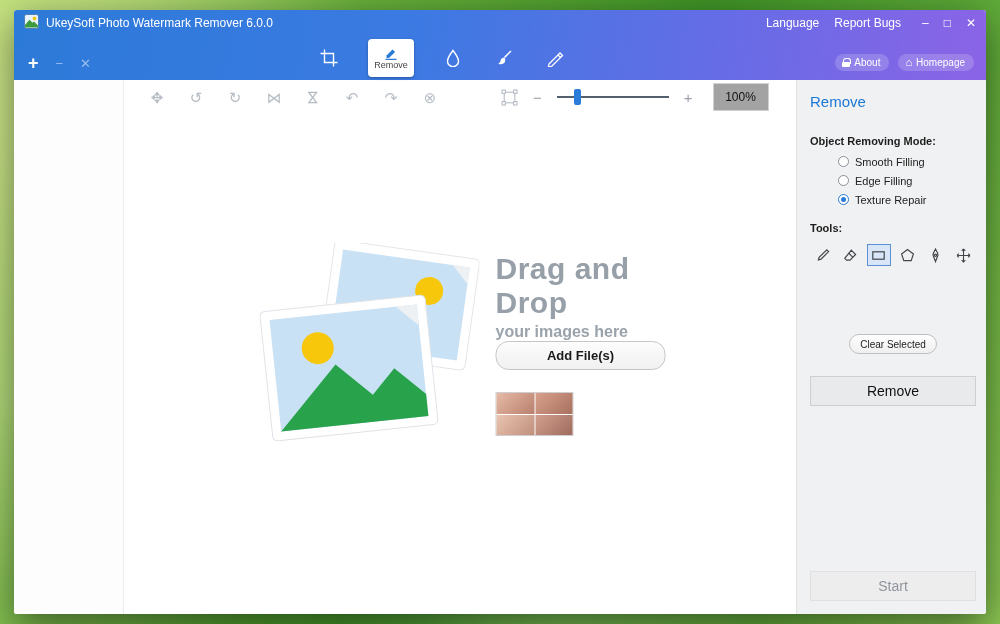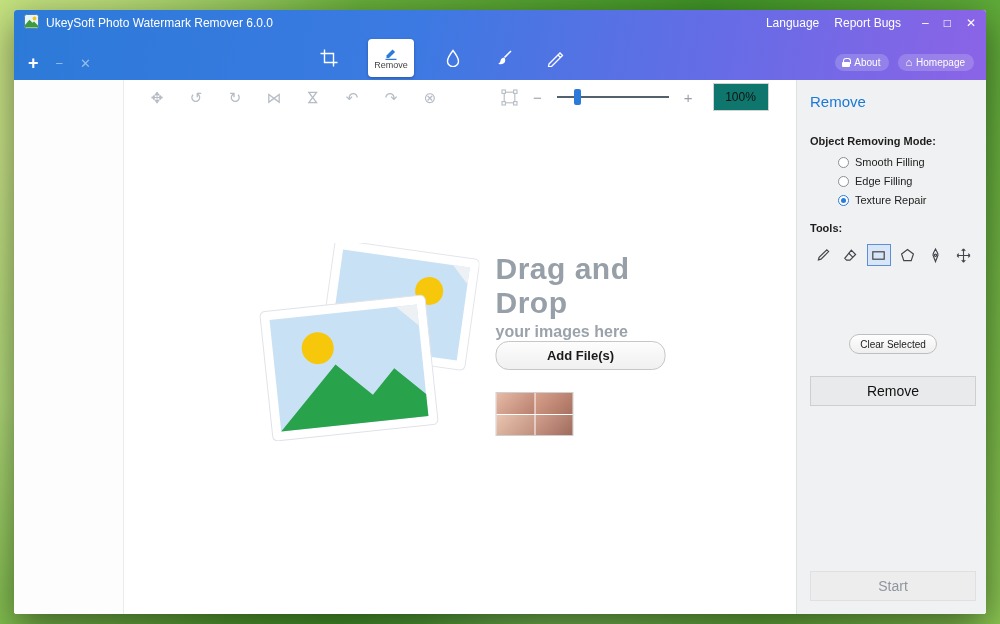--- a/index.html
+++ b/index.html
@@ -62,21 +62,21 @@
 
   .edit-toolbar { height:34px; flex:0 0 auto; display:flex; align-items:center; padding-left:24px; background:#fff; }
   .et-icons { display:flex; gap:21px; align-items:center; color:#b6bcc4; font-size:15px; }
   .et-icon { width:18px; text-align:center; line-height:1; cursor:default; }
   .rot90 { display:inline-block; transform:rotate(90deg); }
   .zoom-group { display:flex; align-items:center; margin-left:62px; gap:15px; }
   .frame-icon svg { display:block; }
   .zoom-minus,.zoom-plus { font-size:15px; color:#9aa0a8; line-height:1; }
   .slider { position:relative; width:112px; height:2px; background:#53606e; }
   .slider-handle { position:absolute; top:-7px; left:15%; width:7px; height:16px; background:#2b7bd9; border-radius:2px; }
-  .zoom-box { margin-left:20px; width:56px; height:28px; border:1px solid #d2d2d2; background:#0f766e;
+  .zoom-box { margin-left:20px; width:56px; height:28px; border:1px solid #d2d2d2; background:#a3a3a3;
               display:flex; align-items:center; justify-content:center; font-size:12px; color:#111; }
 
   .canvas { flex:1; position:relative; background:#fff; }
   .drop-group { position:absolute; left:50%; top:46%; transform:translate(-50%,-50%);
                 display:flex; align-items:center; gap:16px;font-weight:bold; }
   .drop-text { display:flex; flex-direction:column; align-items:flex-start; }
   .drop-title { font-size:30px; color:#97a0a8; letter-spacing:.5px; }
   .drop-sub { font-size:16px; color:#9aa3ab; margin-top:3px; }
   .add-files-btn { width:170px; height:29px; border:1px solid #c6c6c6; border-radius:13px;
                    background:linear-gradient(#fdfdfd,#f0f0f0); font-size:13px; color:#1a1a1a;
@@ -89,21 +89,21 @@
   .thumb .c3 { background:linear-gradient(135deg,#e9c5b1,#c08f7c); }
   .thumb .c4 { background:linear-gradient(135deg,#d3a090,#9e6b5c); }
   .open-last-text { font-size:15px; color:#9aa3ab; line-height:1.35; }
 
   
   .right-panel { width:190px; flex:0 0 auto; background:#f0f1f2; border-left:1px solid #e0e0e0;
                  display:flex; flex-direction:column; padding:13px 10px 13px 13px; }
   .panel-heading { color:#1a78d6; font-size:15px; }
   .mode-label { margin-top:25px; font-size:11px; font-weight:600; color:#1d1d1d; }
   .modes { margin-top:9px; margin-left:28px; display:flex; flex-direction:column; gap:7px; }
-  .mode-row { display:flex; align-items:flex-end; gap:6px; font-size:11px; color:#222; cursor:pointer; }
+  .mode-row { display:flex; align-items:flex-start; gap:6px; font-size:11px; color:#222; cursor:pointer; }
   .radio { width:11px; height:11px; border:1px solid #8a8f96; border-radius:50%; background:#fff; position:relative; flex:0 0 auto; }
   .radio.selected { border-color:#2b7bd9; }
   .radio.selected::after { content:""; position:absolute; inset:2px; border-radius:50%; background:#2b7bd9; }
   .tools-label { margin-top:16px; font-size:11px; font-weight:600; color:#1d1d1d; }
   .tools-row { margin-top:10px; display:flex; align-items:center; gap:4px; }
   .ptool { width:25px; height:22px; display:flex; align-items:center; justify-content:center;
            border:1px solid transparent; cursor:pointer; }
   .ptool.selected { background:#d9e6f7; border-color:#5b8fd6; }
   .clear-btn { margin-top:68px; align-self:center; width:88px; height:20px; border:1px solid #bfbfbf; border-radius:10px;
                background:linear-gradient(#fefefe,#efefef); font-size:10px; color:#222;

